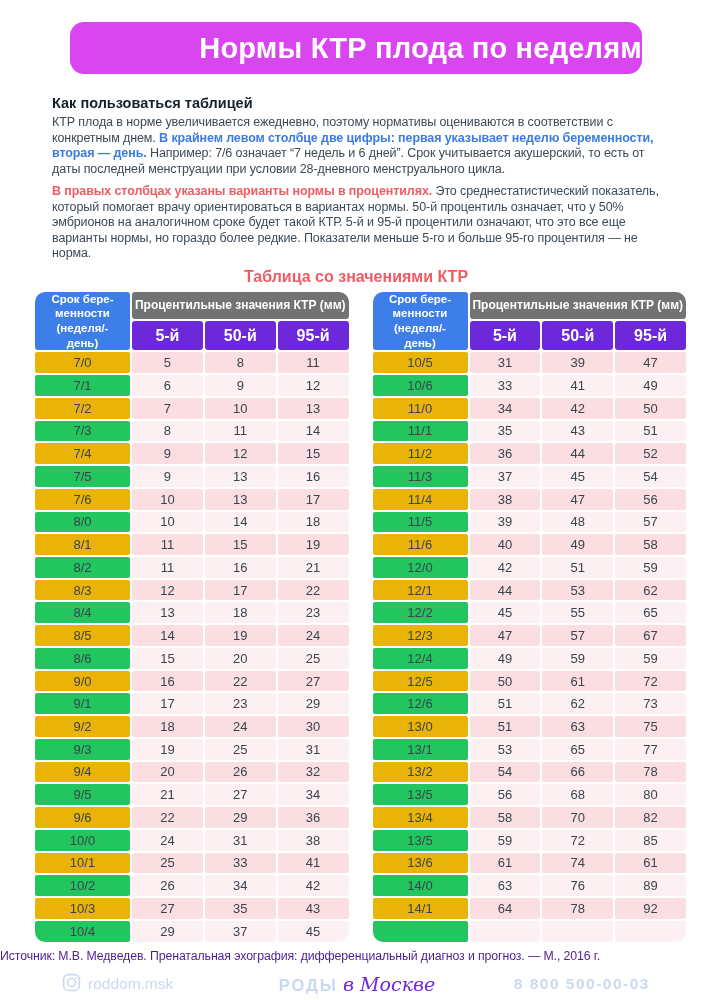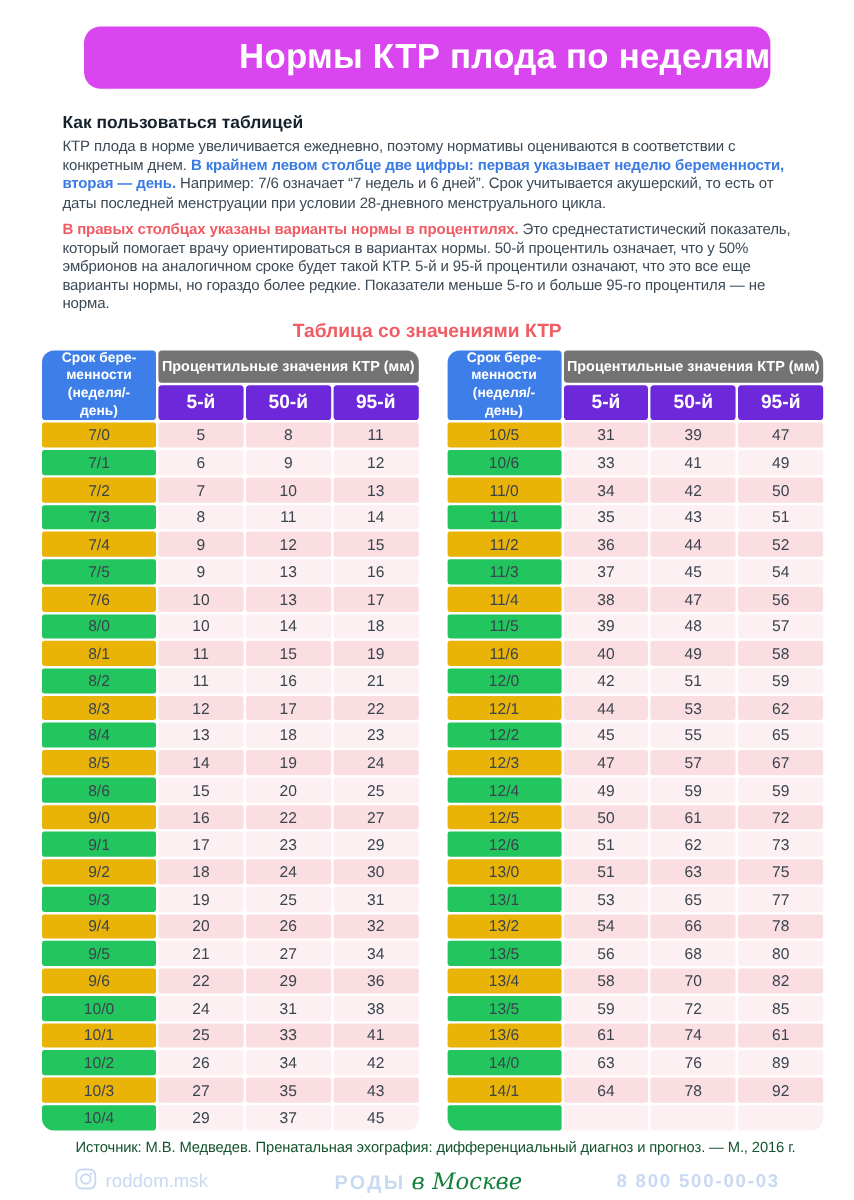--- a/index.html
+++ b/index.html
@@ -64,35 +64,35 @@
   table.ktr td { height: 20.6px; font-size: 13px; color: #3a444e; border-radius: 2px; }
   td.term.odd  { background: #eab308; }
   td.term.even { background: #22c55e; }
   td.val.odd   { background: #fbdee1; }
   td.val.even  { background: #fdf0f2; }
   table.ktr tbody tr:last-child td:first-child { border-bottom-left-radius: 10px; }
   table.ktr tbody tr:last-child td:last-child  { border-bottom-right-radius: 10px; }
 
   
   .source {
-    margin-top: 9px; text-align: center;
-    font-size: 12.3px; color: #14532d; letter-spacing: -0.1px; padding-left: 14px;
+    margin-top: 9px; text-align: left;
+    font-size: 12.3px; color: #4c1d95; letter-spacing: -0.1px;
   }
   .footer-bar {
     margin: 10px 62px 0 62px;
     display: flex; align-items: center; justify-content: space-between;
     color: #c8d9f1;
   }
   .ig { display: flex; align-items: center; gap: 7px; }
   .ig-handle { font-size: 15.5px; color: #c8d9f1; }
   .logo { display: flex; align-items: baseline; }
   .logo-caps { font-size: 16.5px; font-weight: bold; letter-spacing: 2px; color: #c8d9f1; margin-left: 27px; }
   .logo-script {
     font-family: "DejaVu Serif", serif; font-style: italic;
-    font-size: 19px; color: #15803d; margin-left: 5px;
+    font-size: 19px; color: #6d28d9; margin-left: 5px;
   }
   .phone { font-size: 15.5px; font-weight: bold; letter-spacing: 1.5px; color: #c8d9f1; }
 </style>
 </head>
 <body>
 
 <div class="page">
 
   <div class="title-bar">
     <span>Нормы КТР плода по неделям</span>

